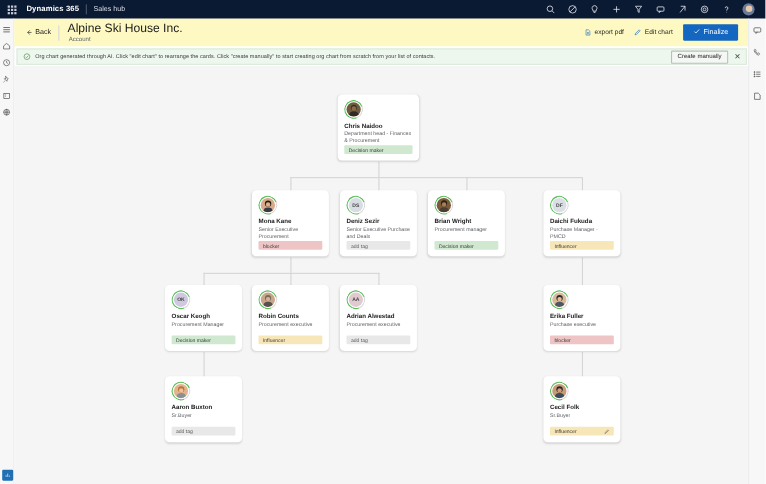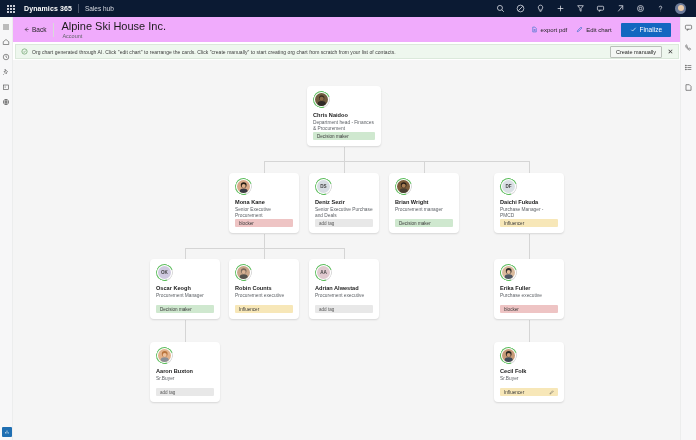--- a/index.html
+++ b/index.html
@@ -55,21 +55,21 @@
   .rightrail {
     position: absolute; top: 17px; right: 0; width: 16px; height: 423px;
     background: #f7f7f8; border-left: 1px solid #eceded;
     display: flex; flex-direction: column; align-items: center; padding-top: 4px; gap: 7px;
   }
   .rrail-ico { width: 13px; height: 13px; display:flex; align-items:center; justify-content:center; color:#555; }
 
   
   .cmdbar {
     position: absolute; top: 17px; left: 13px; width: 667px; height: 25px;
-    background: #f0abfc; display: flex; align-items: center; padding-left: 10px;
+    background: #fef9c3; display: flex; align-items: center; padding-left: 10px;
   }
   .backlink { display: flex; align-items: center; gap: 2px; color: #1f1f1f; font-size: 6.5px; }
   .backlink svg { display:block; }
   .vdiv { width: 1px; height: 14px; background: #d9d9d9; margin: 0 7px; }
   .titleblock { display: flex; flex-direction: column; justify-content: center; }
   .rec-title { font-size: 11px; color: #1b1b1b; line-height: 12px; }
   .rec-sub { font-size: 5.5px; color: #5f6368; line-height: 8px; margin-left:1px; }
   .cmd-actions { margin-left: auto; display: flex; align-items: center; gap: 9px; padding-right: 9px; }
   .cmd-btn { display: flex; align-items: center; gap: 3px; font-size: 6px; color: #252525; }
   .cmd-btn svg { display:block; }

